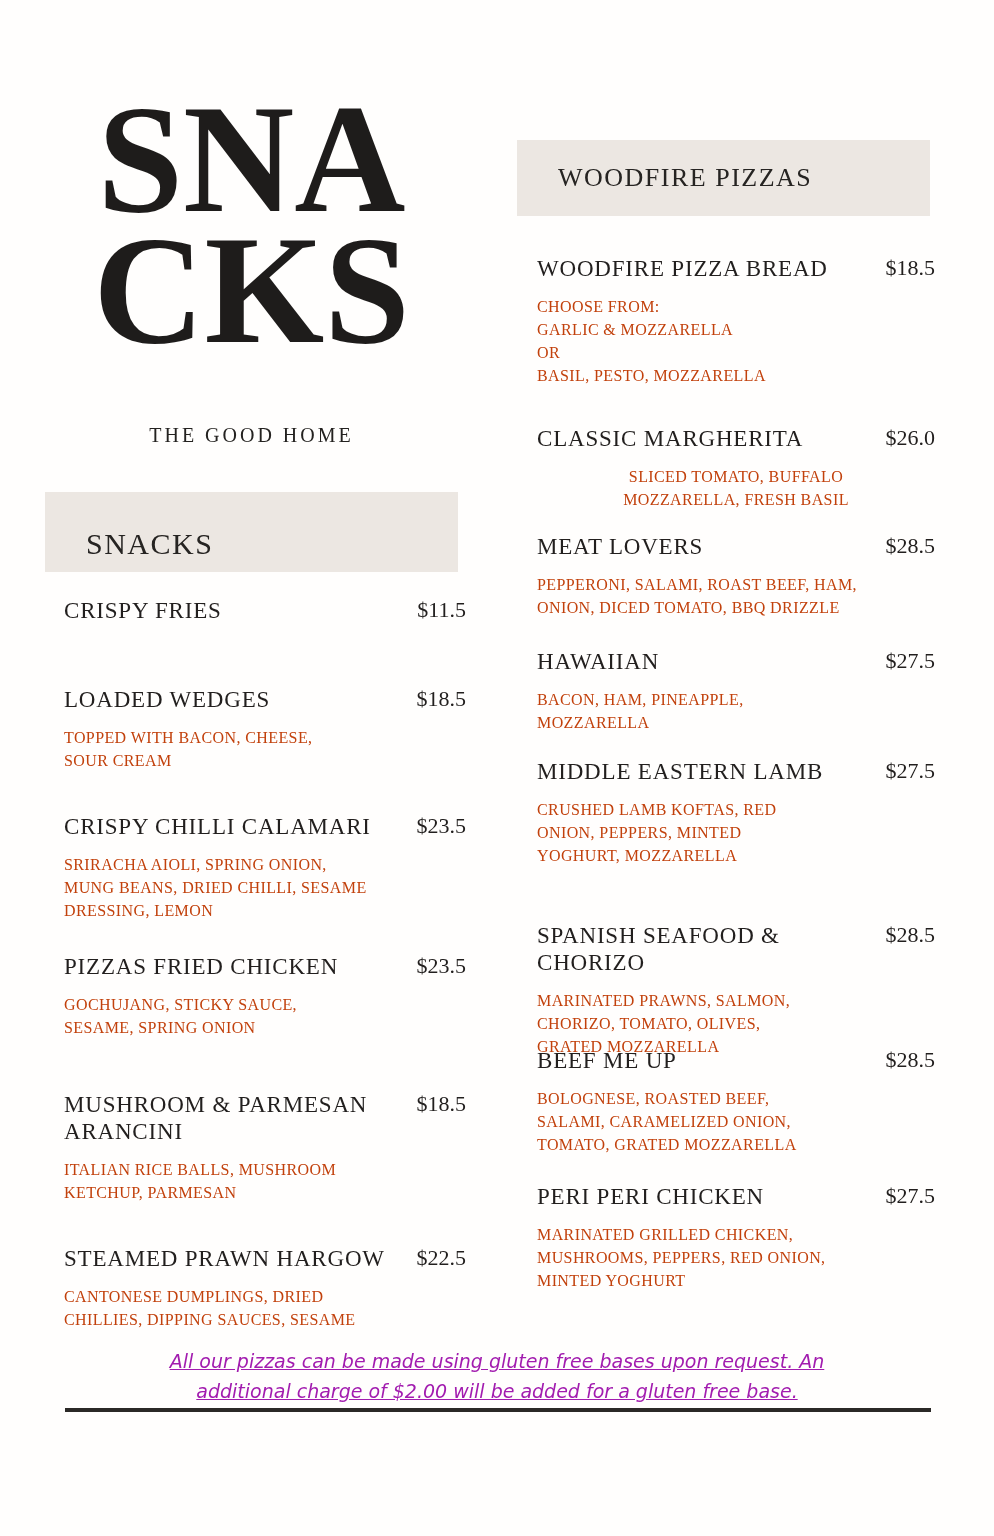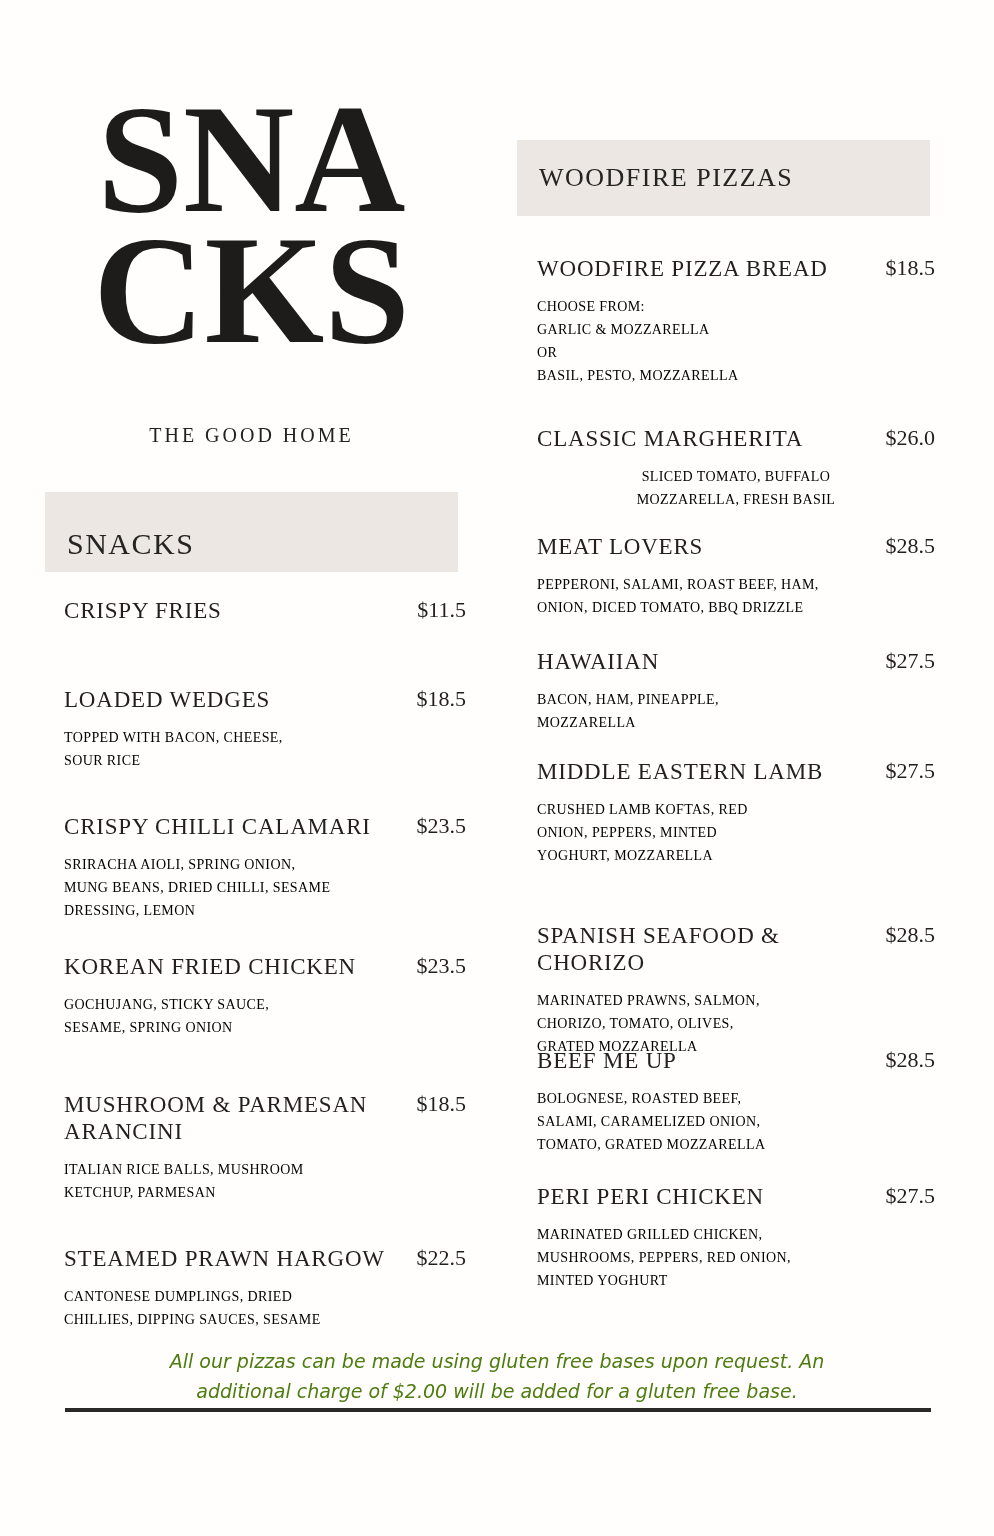--- a/index.html
+++ b/index.html
@@ -17,53 +17,53 @@
     text-align:center; font-weight:bold; font-size:154px; line-height:0.85;
     color:#1e1c1b; white-space:pre-line;
   }
   .brand-tagline {
     position:absolute; left:45px; top:424px; width:413px;
     text-align:center; font-size:20px; letter-spacing:3px; color:#242220;
   }
 
   .band {
     position:absolute; left:0; width:100%; background:#ece7e2;
-    display:flex; align-items:center; padding-left:22px; box-sizing:border-box;
+    display:flex; align-items:center; padding-left:41px; box-sizing:border-box;
   }
   .band-left  { top:492px; height:80px; }
   .band-right { top:140px; height:76px; }
   .band-left  .band-title { font-size:30px;margin-top:24px; }
   .band-right .band-title { font-size:26px; }
   .band-title { letter-spacing:1.5px; color:#262422; }
 
   .item { position:absolute; }
   .col-left  .item { left:19px; width:402px; }
   .col-right .item { left:20px; width:398px; }
   .row { display:flex; align-items:flex-start; justify-content:space-between; }
   .iname {
     font-size:23px; letter-spacing:0.8px; line-height:27px;
     white-space:pre-line; color:#221f1e;
   }
   .iprice { font-size:22px; margin-left:12px; white-space:nowrap; color:#221f1e; }
   .idesc {
-    margin-top:13px; font-size:14px; letter-spacing:0.4px; line-height:23px;
-    white-space:pre-line; color:#000000;
+    margin-top:13px; font-size:16px; letter-spacing:0.4px; line-height:23px;
+    white-space:pre-line; color:#c2410c;
   }
 
   
   .li-0 { top:597px; }  .li-1 { top:686px; }  .li-2 { top:813px; }
   .li-3 { top:953px; }  .li-4 { top:1091px; } .li-5 { top:1245px; }
   .ri-0 { top:255px;font-family:Liberation Serif, serif; }  .ri-1 { top:425px;text-align:center; }  .ri-2 { top:533px; }
   .ri-3 { top:648px; }  .ri-4 { top:758px; }  .ri-5 { top:922px; }
   .ri-6 { top:1047px; } .ri-7 { top:1183px; }
 
   .footer-note {
     position:absolute; left:0; top:1346px; width:100%;
     text-align:center; font-family:"DejaVu Sans", sans-serif; font-style:italic;
-    font-size:19px; line-height:30px; color:#4d7c0f; white-space:pre-line;
+    font-size:19px; line-height:30px; color:#a21caf; white-space:pre-line;text-decoration:underline;
   }
   .rule {
     position:absolute; left:65px; top:1408px; width:866px; height:4px;
     background:#2b2927;
   }
 </style>
 </head>
 <body>
 
 <div class="page">
@@ -83,36 +83,36 @@
         <span class="iprice">$11.5</span>
       </div>
     </div>
 
     <div class="item li-1">
       <div class="row">
         <span class="iname">LOADED WEDGES</span>
         <span class="iprice">$18.5</span>
       </div>
       <div class="idesc">TOPPED WITH BACON, CHEESE,
-SOUR RICE</div>
+SOUR CREAM</div>
     </div>
 
     <div class="item li-2">
       <div class="row">
         <span class="iname">CRISPY CHILLI CALAMARI</span>
         <span class="iprice">$23.5</span>
       </div>
       <div class="idesc">SRIRACHA AIOLI, SPRING ONION,
 MUNG BEANS, DRIED CHILLI, SESAME
 DRESSING, LEMON</div>
     </div>
 
     <div class="item li-3">
       <div class="row">
-        <span class="iname">KOREAN FRIED CHICKEN</span>
+        <span class="iname">PIZZAS FRIED CHICKEN</span>
         <span class="iprice">$23.5</span>
       </div>
       <div class="idesc">GOCHUJANG, STICKY SAUCE,
 SESAME, SPRING ONION</div>
     </div>
 
     <div class="item li-4">
       <div class="row">
         <span class="iname">MUSHROOM &amp; PARMESAN
 ARANCINI</span>

